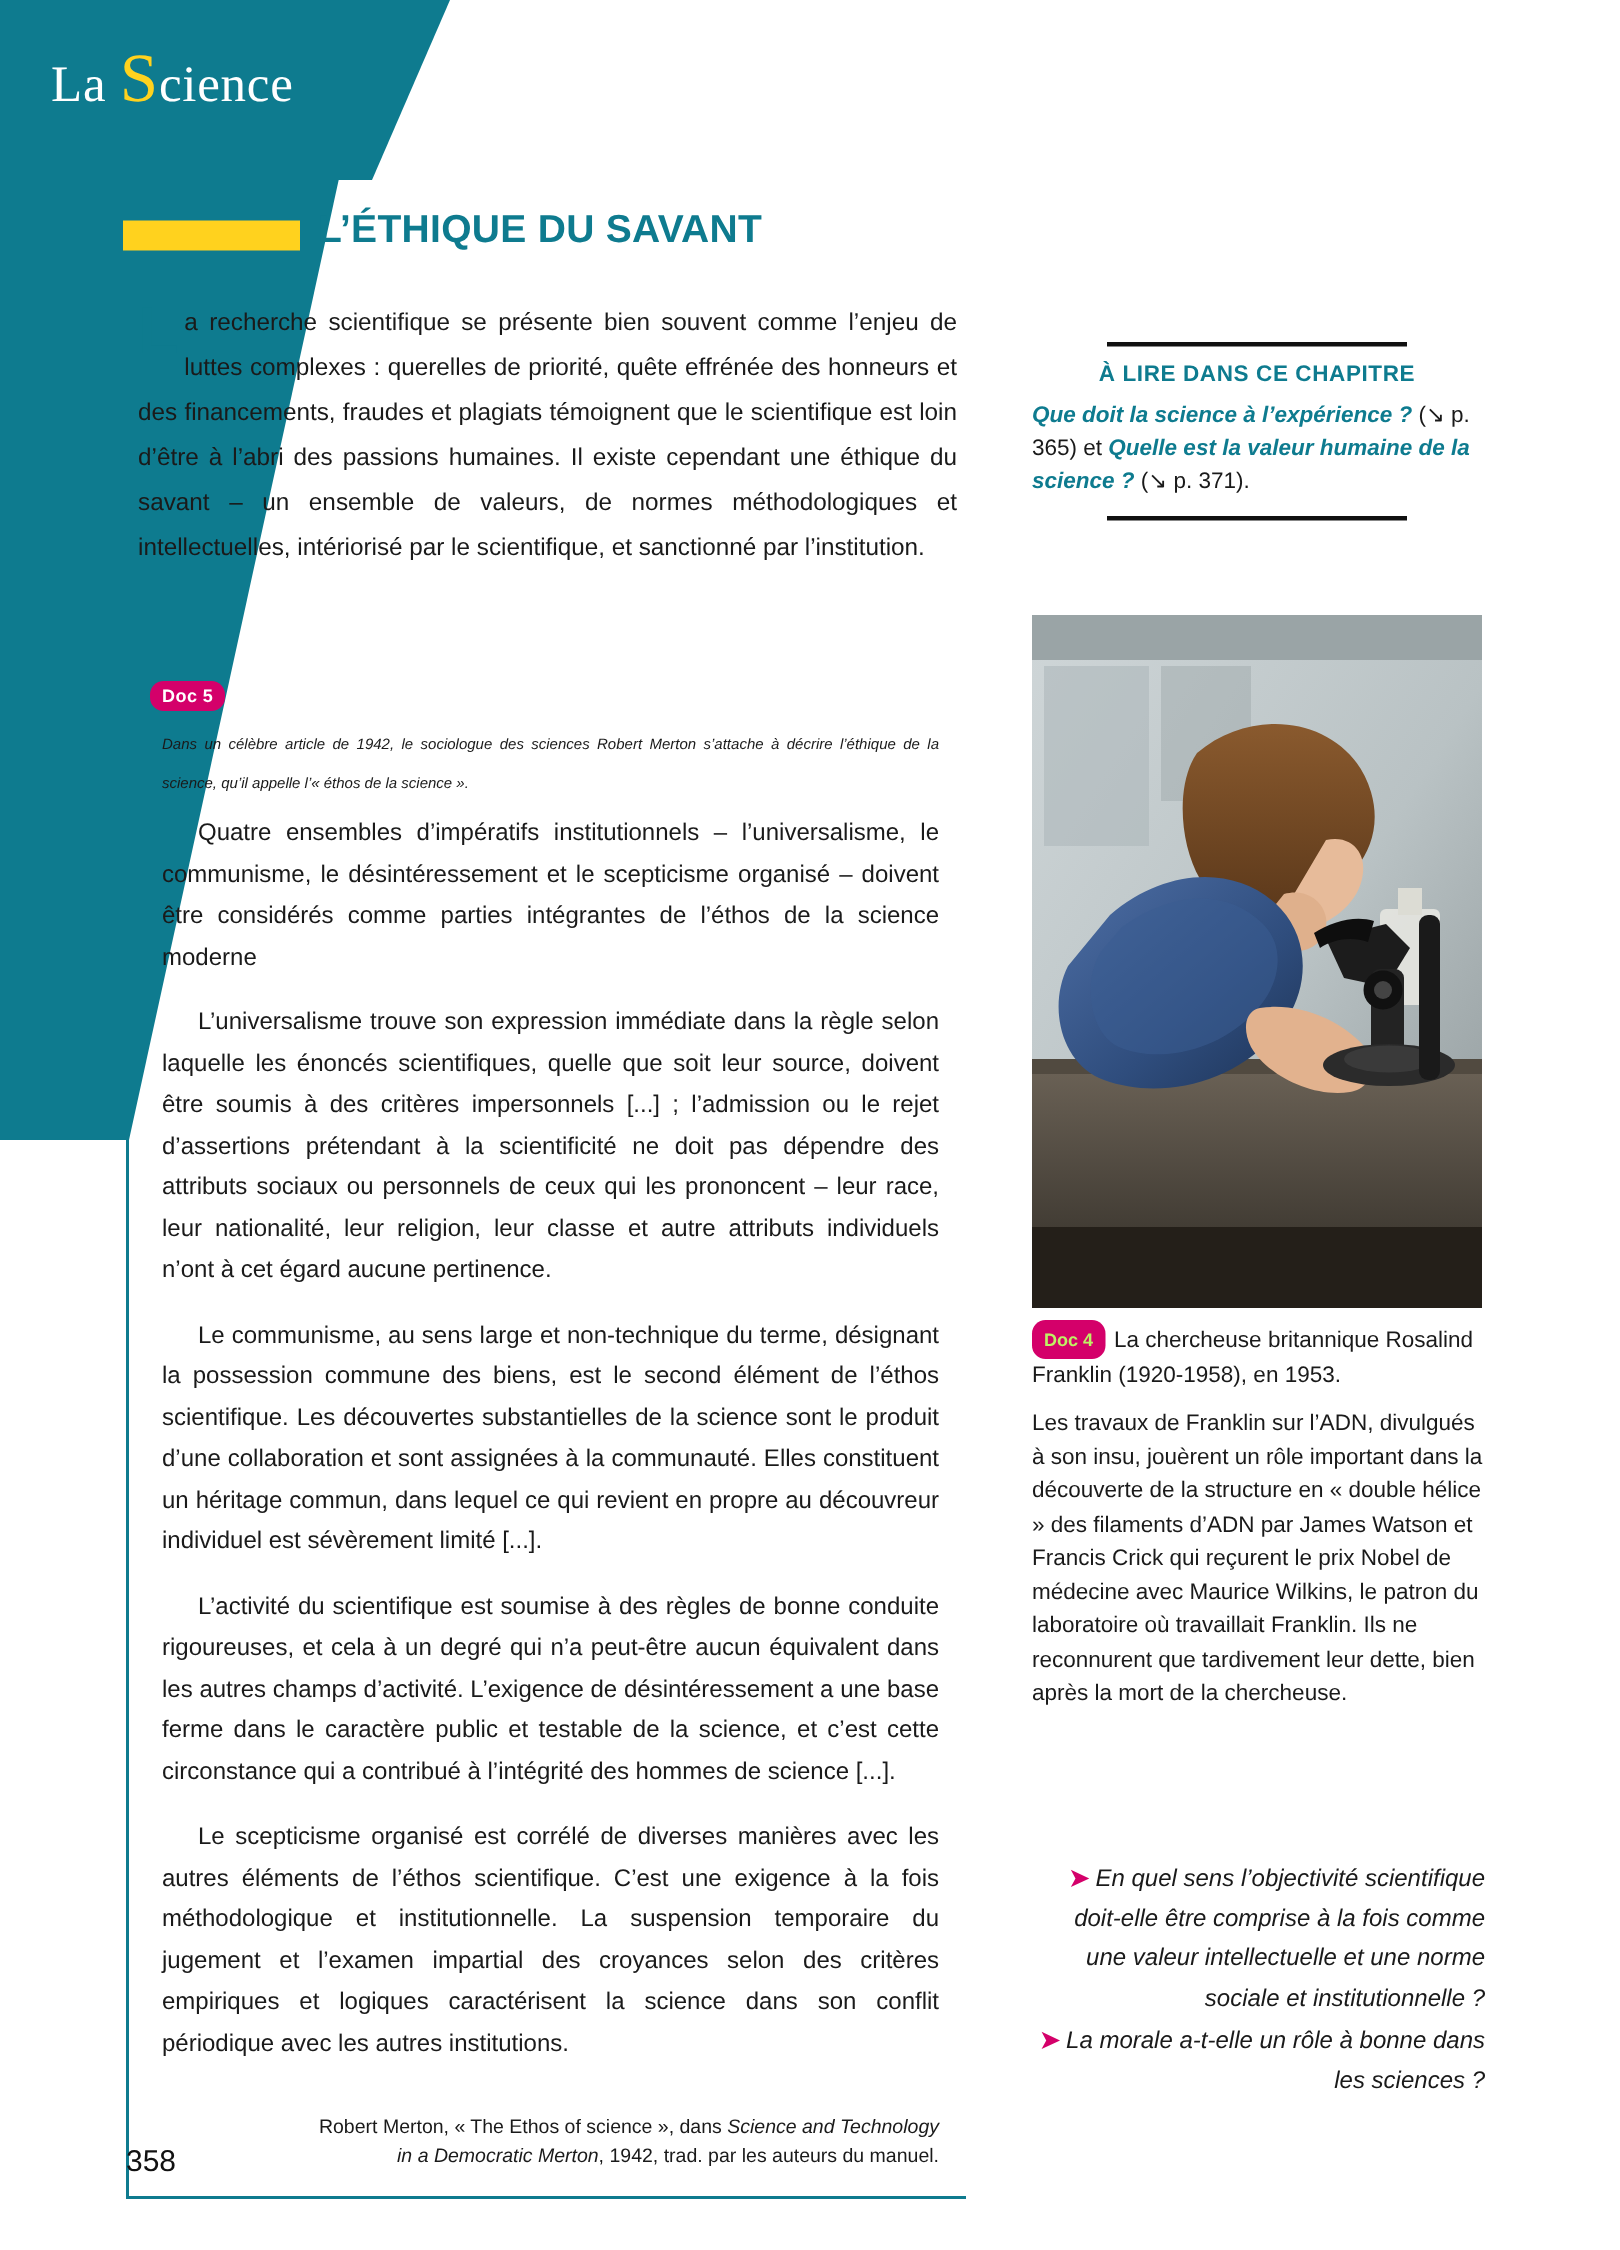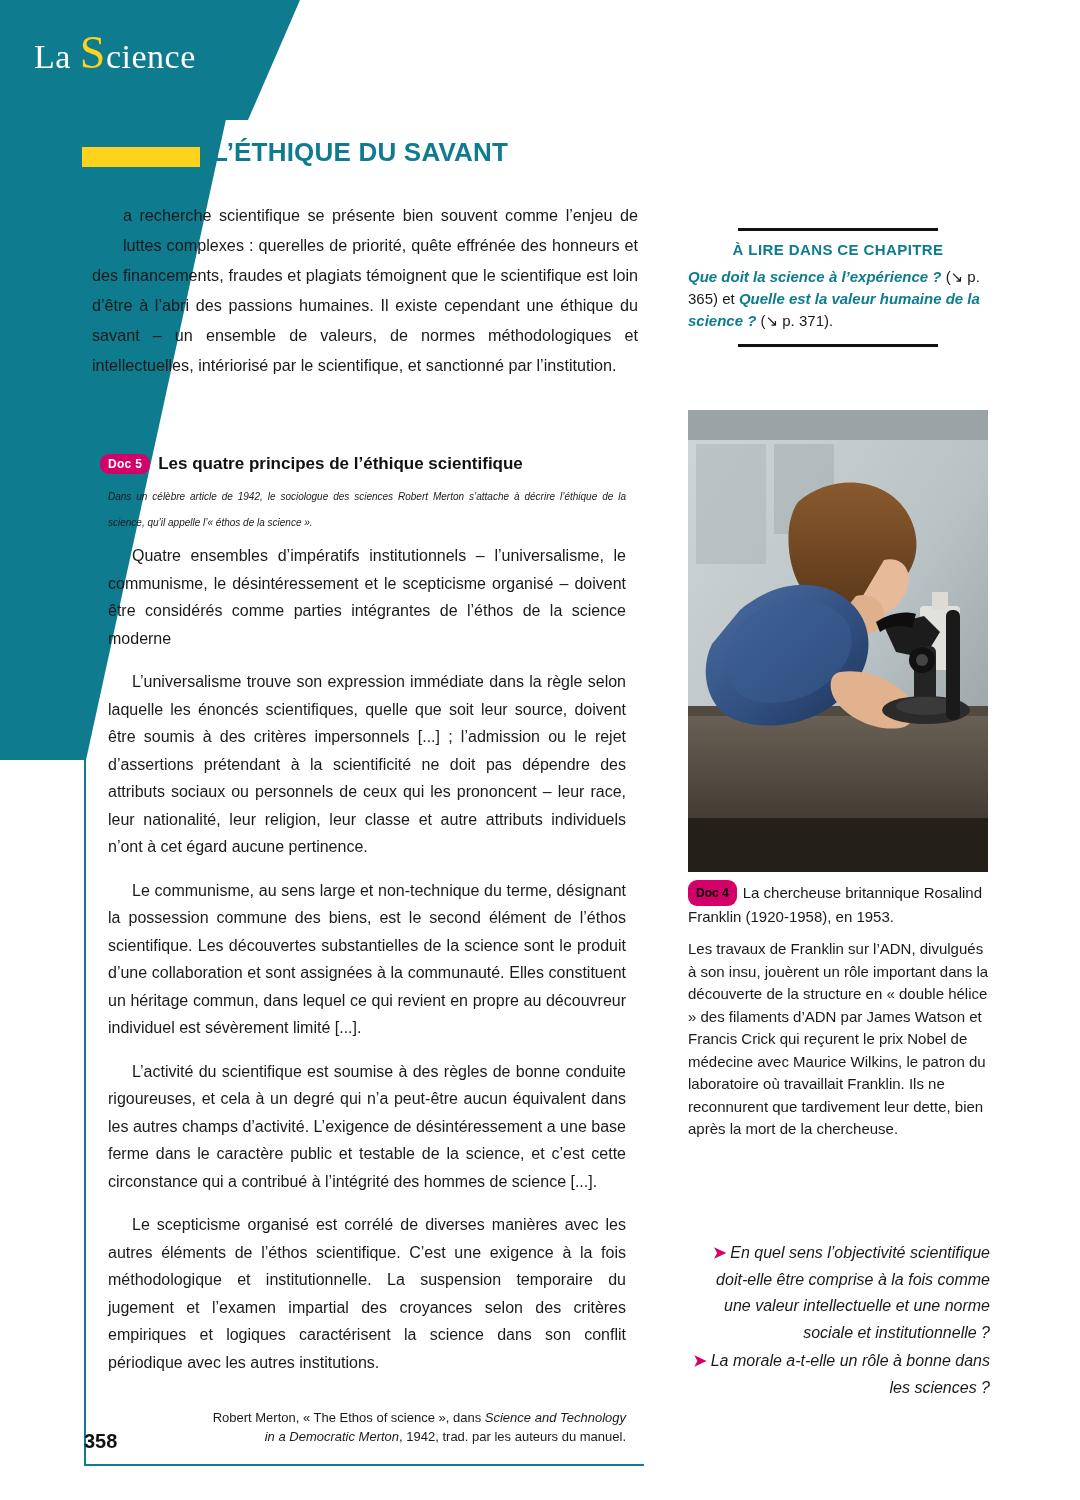--- a/index.html
+++ b/index.html
@@ -214,21 +214,21 @@
     width: 302px;
     z-index: 3;
   }
   .caption-head {
     font-size: 15px;
     line-height: 22px;
   }
   .caption-badge {
     display: inline-block;
     background: #d4006a;
-    color: #000000;
+    color: #bef264;
     font-size: 12px;
     font-weight: bold;
     padding: 2px 8px;
     border-radius: 9px;
     margin-right: 6px;
     vertical-align: 1px;
   }
   .caption-body {
     font-size: 15px;
     line-height: 22.5px;
@@ -253,21 +253,21 @@
     font-weight: bold;
     margin-right: 4px;
   }
 
   
   .folio {
     position: absolute;
     left: 84px;
     top: 1430px;
     font-size: 20px;
-    font-weight: bold;
+    font-weight: normal;
     color: #111;
     z-index: 3;
   }
   .arrow-pg {
     font-style: normal;
   }
 </style>
 </head>
 <body>
 
@@ -350,21 +350,20 @@
 
     <path d="M188 212 C200 204 216 200 228 204 L224 218 C214 214 200 216 192 222 Z" fill="#0e0e0e"></path>
 
     <rect x="0" y="408" width="300" height="54" fill="#241f19"></rect>
   </svg>
 </div>
 
 <div class="doc-column">
   <div class="doc-head">
     <span class="doc-badge">Doc 5</span>
-    <span class="doc-title">Les quatre principes de l’éthique scientifique</span>
   </div>
   <div class="doc-intro">Dans un célèbre article de 1942, le sociologue des sciences Robert Merton s’attache à décrire l’éthique de la science, qu’il appelle l’« éthos de la science ».</div>
   <p class="doc-p">Quatre ensembles d’impératifs institutionnels – l’universalisme, le communisme, le désintéressement et le scepticisme organisé – doivent être considérés comme parties intégrantes de l’éthos de la science moderne</p>
   <p class="doc-p">L’universalisme trouve son expression immédiate dans la règle selon laquelle les énoncés scientifiques, quelle que soit leur source, doivent être soumis à des critères impersonnels [...] ; l’admission ou le rejet d’assertions prétendant à la scientificité ne doit pas dépendre des attributs sociaux ou personnels de ceux qui les prononcent – leur race, leur nationalité, leur religion, leur classe et autre attributs individuels n’ont à cet égard aucune pertinence.</p>
   <p class="doc-p">Le communisme, au sens large et non-technique du terme, désignant la possession commune des biens, est le second élément de l’éthos scientifique. Les découvertes substantielles de la science sont le produit d’une collaboration et sont assignées à la communauté. Elles constituent un héritage commun, dans lequel ce qui revient en propre au découvreur individuel est sévèrement limité [...].</p>
   <p class="doc-p">L’activité du scientifique est soumise à des règles de bonne conduite rigoureuses, et cela à un degré qui n’a peut-être aucun équivalent dans les autres champs d’activité. L’exigence de désintéressement a une base ferme dans le caractère public et testable de la science, et c’est cette circonstance qui a contribué à l’intégrité des hommes de science [...].</p>
   <p class="doc-p">Le scepticisme organisé est corrélé de diverses manières avec les autres éléments de l’éthos scientifique. C’est une exigence à la fois méthodologique et institutionnelle. La suspension temporaire du jugement et l’examen impartial des croyances selon des critères empiriques et logiques caractérisent la science dans son conflit périodique avec les autres institutions.</p>
   <div class="doc-source">
     <span>Robert Merton, « The Ethos of science », dans </span><i>Science and Technology</i><br>
     <i>in a Democratic Merton</i><span>, 1942, trad. par les auteurs du manuel.</span>

